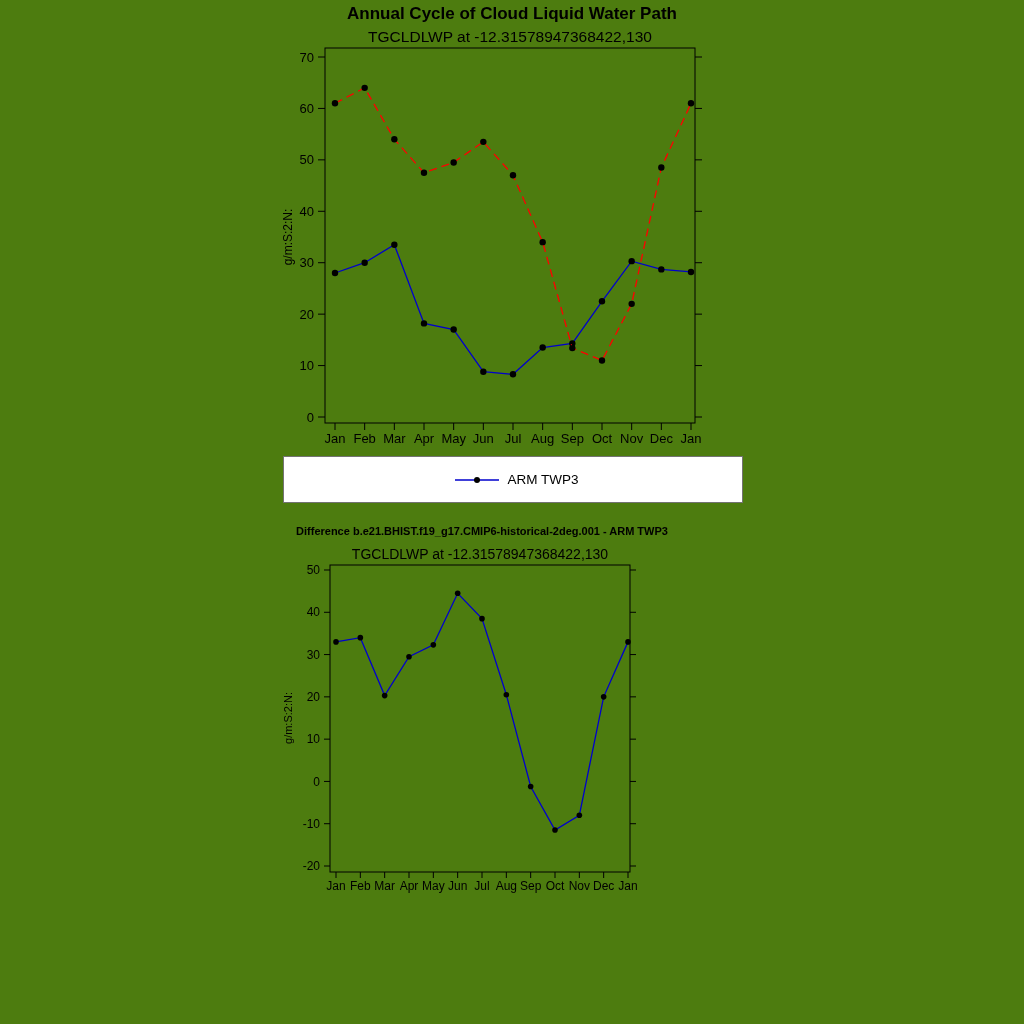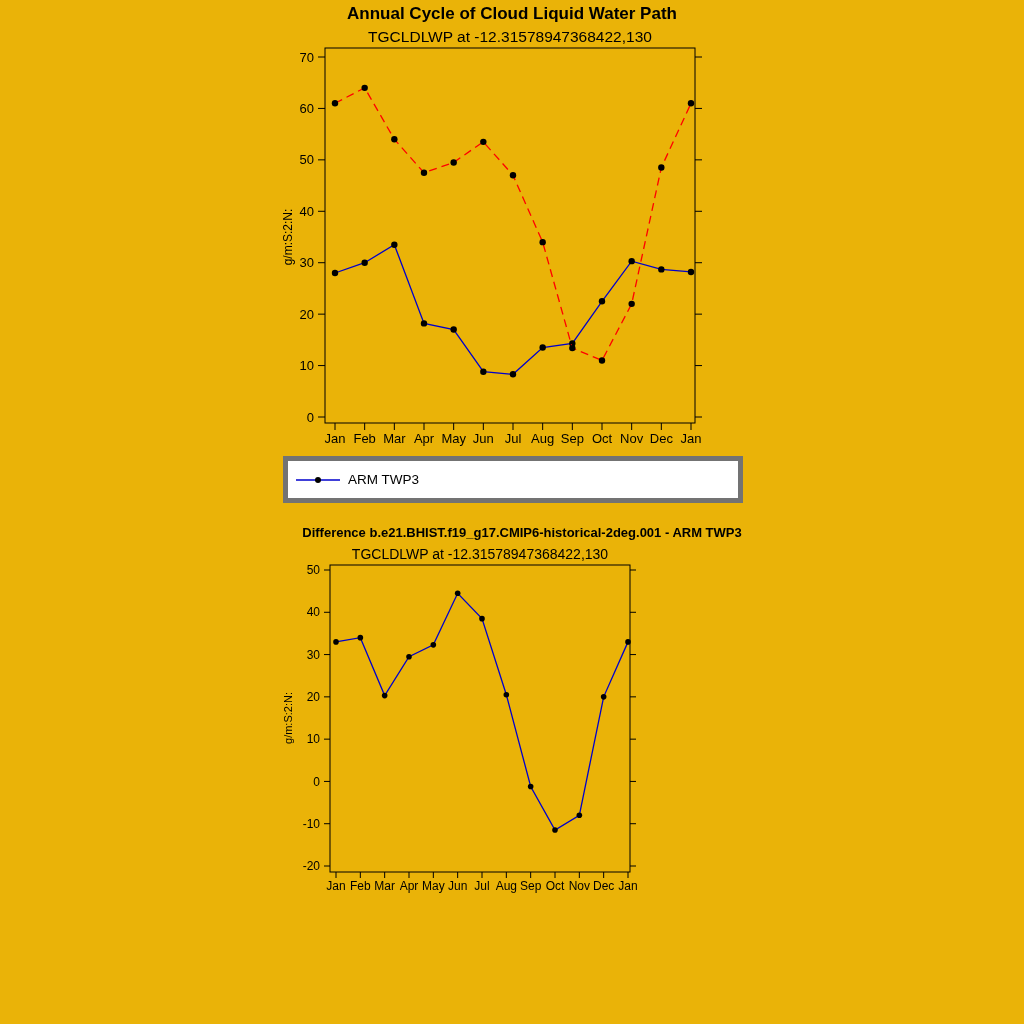--- a/index.html
+++ b/index.html
@@ -1,26 +1,26 @@
 <!DOCTYPE html>
 <html><head>
 <meta charset="utf-8">
 <style>
   html,body{margin:0;padding:0;background:#ffffff;}
-  #page{position:relative;width:1024px;height:1024px;background:#eab308;overflow:hidden;
+  #page{position:relative;width:1024px;height:1024px;background:#4d7c0f;overflow:hidden;
         font-family:"Liberation Sans",sans-serif;color:#000;}
   .chart-title{position:absolute;text-align:center;font-weight:bold;color:#000;}
   #top-title{top:4px;left:0;width:1024px;font-size:17px;}
-  #bottom-title{top:525px;left:0;width:964px;font-size:13px;margin-left:40px;}
+  #bottom-title{top:525px;left:0;width:964px;font-size:11px;}
   svg text{font-family:"Liberation Sans",sans-serif;fill:#000;}
   .chart-svg{position:absolute;}
   #svg-top{left:260px;top:30px;}
   #svg-bot{left:280px;top:545px;}
   #legend{position:absolute;left:283px;top:456px;width:460px;height:47px;
-          border:5px solid #737373;background:#fff;display:flex;flex-direction:column;
+          border:1px solid #737373;background:#fff;display:flex;flex-direction:row;
           justify-content:space-evenly;padding-left:6px;box-sizing:border-box;}
   .legend-row{display:flex;align-items:center;gap:6px;font-size:13.5px;}
   .legend-sample{flex:0 0 auto;}
 </style>
 </head>
 <body>
 
 <div id="page">
 
   <div id="top-title" class="chart-title">Annual Cycle of Cloud Liquid Water Path</div>

